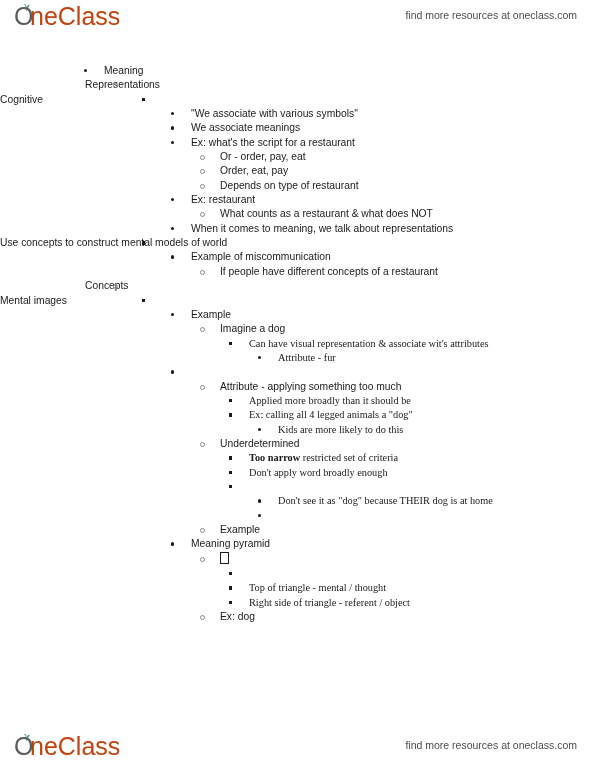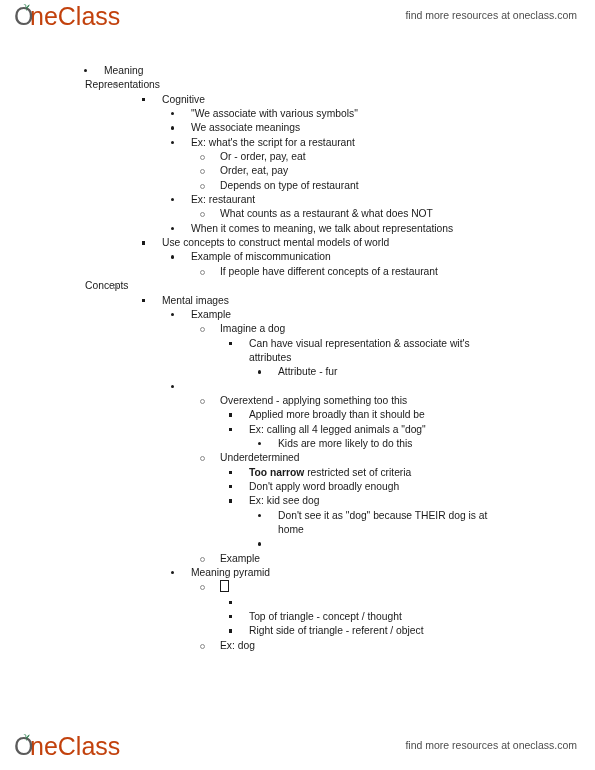--- a/index.html
+++ b/index.html
@@ -112,28 +112,28 @@
     background: transparent;
   }
   .b-square {
     width: 3.4px; height: 3.4px;
     background: #1a1a1a;
   }
 
   
   .lv1 .bullet { left: 84px; }  .lv1 .txt { margin-left: 104px; }
   .lv2 .bullet { left: 113px; } .lv2 .txt { margin-left: 85px; }
-  .lv3 .bullet { left: 142px; } .lv3 .txt { margin-left: 162px; }
+  .lv3 .bullet { left: 142px; } .lv3 .txt { }
   .lv4 .bullet { left: 171px; } .lv4 .txt { margin-left: 191px; }
   .lv5 .bullet { left: 200px; } .lv5 .txt { margin-left: 220px; }
   .lv6 .bullet { left: 229px; } .lv6 .txt { margin-left: 249px; }
   .lv7 .bullet { left: 258px; } .lv7 .txt { margin-left: 278px; }
 
   .txt { padding-right: 60px; }
-  .txt.wrap-narrow { padding-right: 100px; }
+  .txt.wrap-narrow { padding-right: 100px; font-family: Liberation Serif, serif; }
   .row.empty .txt { min-height: 14.35px; }
   .tofu {
     display: inline-block;
     width: 7px;
     height: 10px;
     border: 1.3px solid #1a1a1a;
     vertical-align: -1px;
   }
 </style>
 </head>
@@ -236,21 +236,21 @@
     </div>
     <div class="row lv7">
       <span class="bullet b-disc"></span>
       <span class="txt wrap-narrow">Attribute - fur</span>
     </div>
     <div class="row lv4">
       <span class="bullet b-disc"></span>
     </div>
     <div class="row lv5">
       <span class="bullet b-circle"></span>
-      <span class="txt">Overextend - applying something too this</span>
+      <span class="txt">Attribute - applying something too much</span>
     </div>
     <div class="row lv6">
       <span class="bullet b-square"></span>
       <span class="txt wrap-narrow">Applied more broadly than it should be</span>
     </div>
     <div class="row lv6">
       <span class="bullet b-square"></span>
       <span class="txt wrap-narrow">Ex: calling all 4 legged animals a "dog"</span>
     </div>
     <div class="row lv7">
@@ -264,21 +264,20 @@
     <div class="row lv6">
       <span class="bullet b-square"></span>
       <span class="txt wrap-narrow"><b>Too narrow</b><span> restricted set of criteria</span></span>
     </div>
     <div class="row lv6">
       <span class="bullet b-square"></span>
       <span class="txt wrap-narrow">Don't apply word broadly enough</span>
     </div>
     <div class="row lv6">
       <span class="bullet b-square"></span>
-      <span class="txt wrap-narrow">Ex: kid see dog</span>
     </div>
     <div class="row lv7">
       <span class="bullet b-disc"></span>
       <span class="txt wrap-narrow">Don't see it as "dog" because THEIR dog is at home</span>
     </div>
     <div class="row lv7 empty">
       <span class="bullet b-disc"></span>
       <span class="txt wrap-narrow"></span>
     </div>
     <div class="row lv5">
@@ -291,21 +290,21 @@
     </div>
     <div class="row lv5 empty">
       <span class="bullet b-circle"></span>
       <span class="txt"><span class="tofu"></span></span>
     </div>
     <div class="row lv6">
       <span class="bullet b-square"></span>
     </div>
     <div class="row lv6">
       <span class="bullet b-square"></span>
-      <span class="txt wrap-narrow">Top of triangle - concept / thought</span>
+      <span class="txt wrap-narrow">Top of triangle - mental / thought</span>
     </div>
     <div class="row lv6">
       <span class="bullet b-square"></span>
       <span class="txt wrap-narrow">Right side of triangle - referent / object</span>
     </div>
     <div class="row lv5">
       <span class="bullet b-circle"></span>
       <span class="txt">Ex:  dog</span>
     </div>
   </div>

